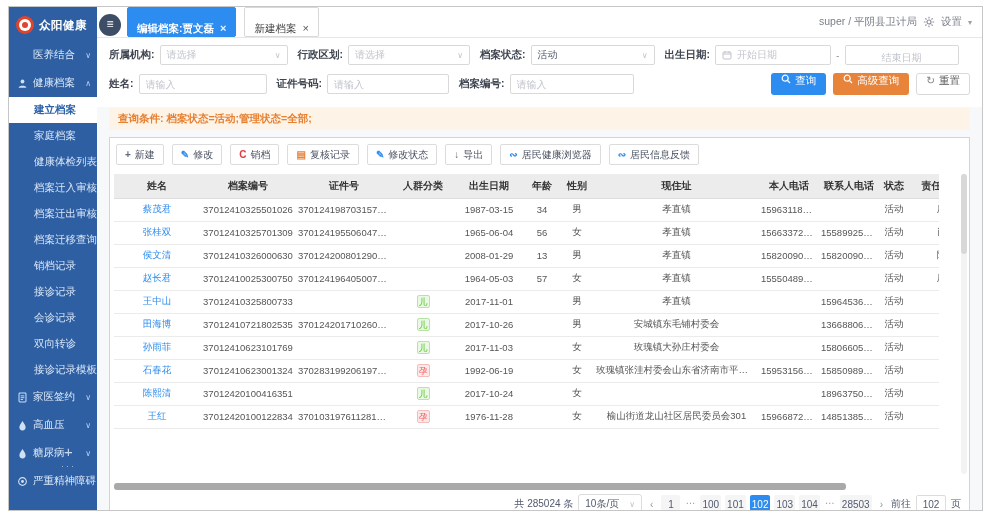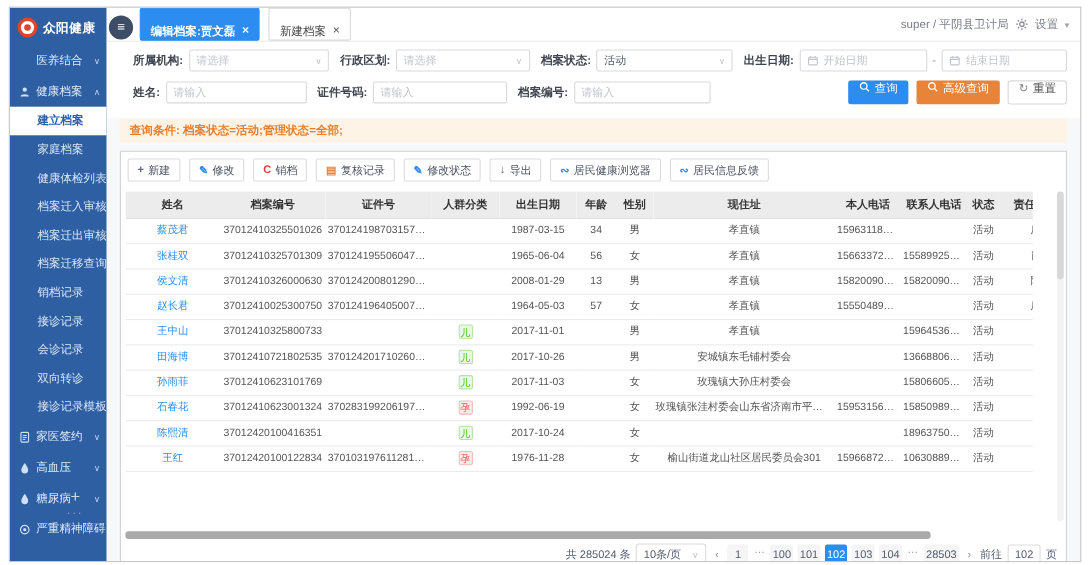--- a/index.html
+++ b/index.html
@@ -30,21 +30,21 @@
   .tabs { display:flex; align-items:center; gap:8px; }
   .tab { display:inline-flex; align-items:flex-start; gap:6px; height:20px; padding:14px 9px; font-size:10.5px; border:1px solid #d9d9d9; background:#fff; color:#444; border-radius:2px; cursor:pointer; white-space:nowrap; }
   .tab.active { background:#2d8cf0; border-color:#2d8cf0; color:#fff; font-weight:bold; }
   .tab .close { font-size:11px; opacity:.9; }
   .user-area { margin-left:auto; display:flex; align-items:center; gap:6px; color:#7a7f88; font-size:10.5px; }
   .user-area .caret { font-size:8px; color:#9aa0a8; }
 
   .filters { background:#fff; padding:7px 12px 4px; }
   .frow { display:flex; align-items:center; margin-bottom:8px; font-size:10.5px; color:#3f4550; }
   .flabel { font-weight:bold; margin:0 5px 0 10px; white-space:nowrap; }
-  .flabel:first-child { margin-left:12px; }
+  .flabel:first-child { margin-left:0; }
   .sel, .inp, .dfield { height:20px; border:1px solid #d9d9d9; border-radius:2px; background:#fff; display:flex; align-items:center; padding:0 6px; font-size:10px; }
   .sel { color:#c0c4cc; }
   .sel.filled { color:#515a6e; }
   .sel .caret { margin-left:auto; color:#c0c4cc; font-size:8px; }
   .inp { color:#515a6e; }
   .inp input { border:none; outline:none; width:100%; font-size:10px; color:#515a6e; font-family:inherit; }
   .inp input::placeholder { color:#c0c4cc; }
   .dfield { color:#c0c4cc; gap:5px; }
   .dash { margin:0 5px; color:#999; }
   .btn { display:inline-flex; align-items:flex-start; gap:4px; height:22px; padding:0 9px; border-radius:3px; font-size:10.5px; border:1px solid transparent; cursor:pointer; white-space:nowrap; }
@@ -214,21 +214,21 @@
           </div>
           <span class="flabel">出生日期:</span>
           <div class="dfield" style="width:116px;">
             <svg width="10" height="10" viewBox="0 0 10 10">
                 <rect x="1" y="2" width="8" height="7" rx="1" fill="none" stroke="#c0c4cc"></rect>
                 <path d="M1 4h8M3 1v2M7 1v2" stroke="#c0c4cc"></path>
               </svg>
             <span>开始日期</span>
           </div>
           <span class="dash">-</span>
-          <div class="dfield" style="width:114px;">
+          <div class="dfield" style="width:114px;flex-direction:column;">
             <svg width="10" height="10" viewBox="0 0 10 10">
                 <rect x="1" y="2" width="8" height="7" rx="1" fill="none" stroke="#c0c4cc"></rect>
                 <path d="M1 4h8M3 1v2M7 1v2" stroke="#c0c4cc"></path>
               </svg>
             <span>结束日期</span>
           </div>
         </div>
         <div class="frow">
           <span class="flabel">姓名:</span>
           <div class="inp" style="width:128px;">
@@ -464,21 +464,21 @@
                 <tr>
                   <td class="link">王红</td>
                   <td>37012420100122834</td>
                   <td>370103197611281527</td>
                   <td><span class="badge preg">孕</span></td>
                   <td>1976-11-28</td>
                   <td></td>
                   <td>女</td>
                   <td>榆山街道龙山社区居民委员会301</td>
                   <td>15966872937</td>
-                  <td>10630889513</td>
+                  <td>14851385972</td>
                   <td>活动</td>
                   <td></td>
                 </tr>
               </tbody>
           </table>
         </div>
         <div class="vscroll">
             <div class="thumb"></div>
           </div>
         <div class="hscroll">

